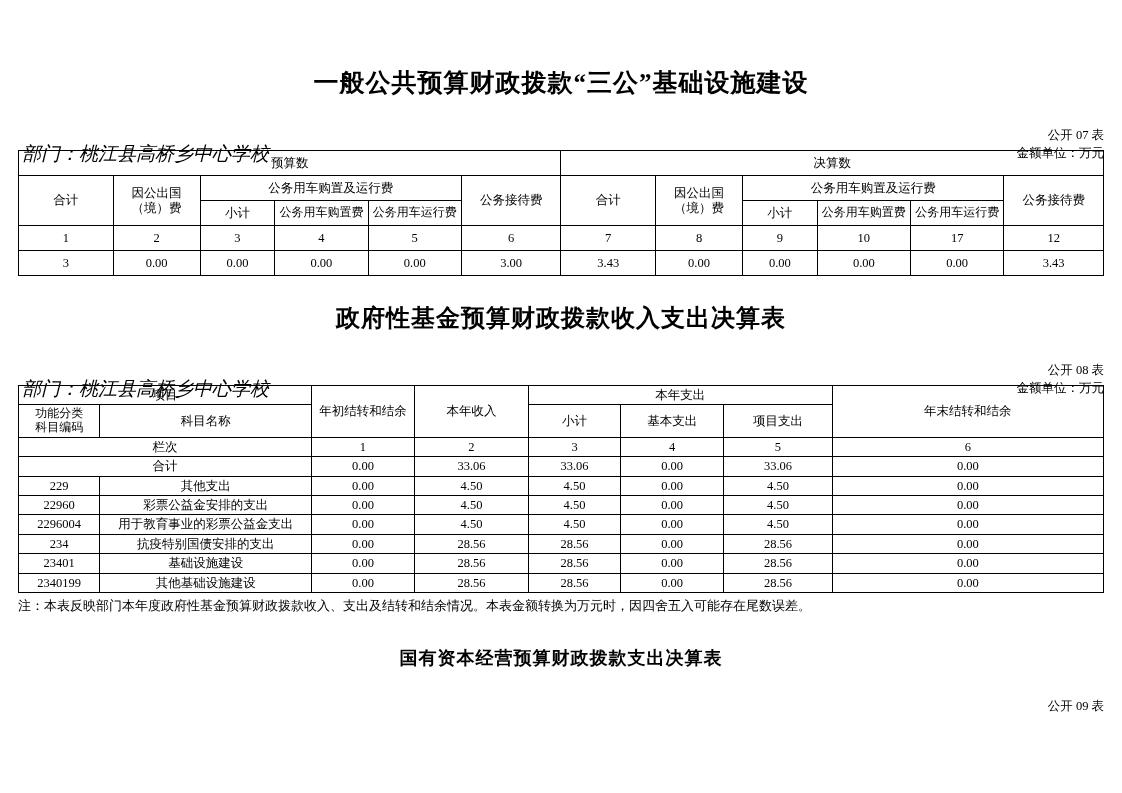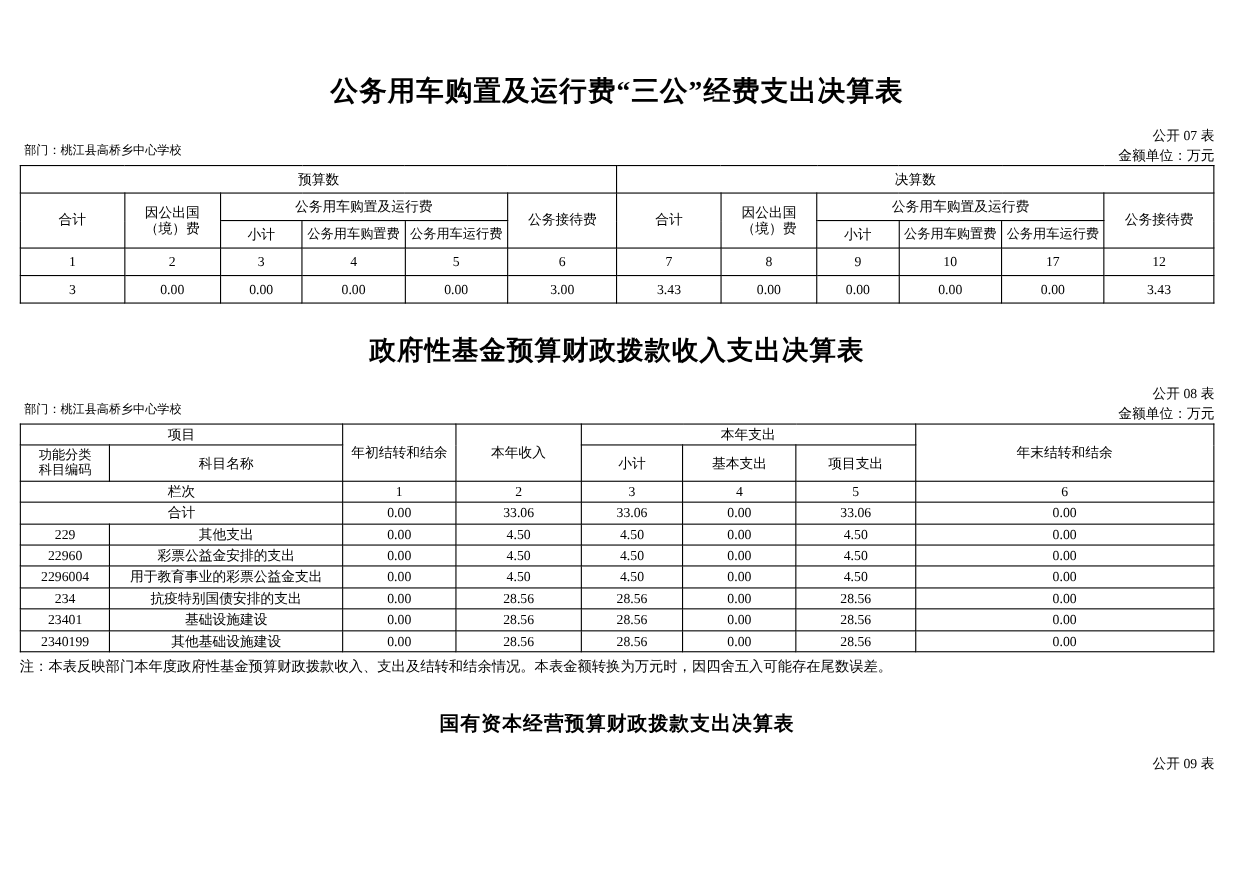--- a/index.html
+++ b/index.html
@@ -38,28 +38,29 @@
 
   
   .meta-row {
     position: relative;
     height: 18px;
     font-size: 13px;
   }
   .meta-right {
     position: absolute;
     right: 0;
-    top: 4px;
+    top: 16px;
     font-size: 12.5px;
   }
   .meta-left {
     position: absolute;
     left: 4px;
-    top: 0;
-    font-size: 11px;
+    top: 12px;
+    font-size: 19px;
+    font-style: italic;
   }
   .meta-block { margin-top: 12px; }
 
   
   table.sheet {
     border-collapse: collapse;
     width: 100%;
     table-layout: fixed;
     font-size: 12.5px;
   }
@@ -87,21 +88,21 @@
   .note-2 { margin-top: 4px; }
 
   .t1-wrap { margin-top: 3px; }
   .t2-wrap { margin-top: 3px; }
 </style>
 </head>
 <body>
 
 <div class="page">
 
-  <div class="doc-title title-1">公务用车购置及运行费“三公”经费支出决算表</div>
+  <div class="doc-title title-1">一般公共预算财政拨款“三公”基础设施建设</div>
 
   <div class="meta-block">
     <div class="meta-row">
       <span class="meta-right">公开 07 表</span>
     </div>
     <div class="meta-row">
       <span class="meta-left">部门：桃江县高桥乡中心学校</span>
       <span class="meta-right">金额单位：万元</span>
     </div>
   </div>

